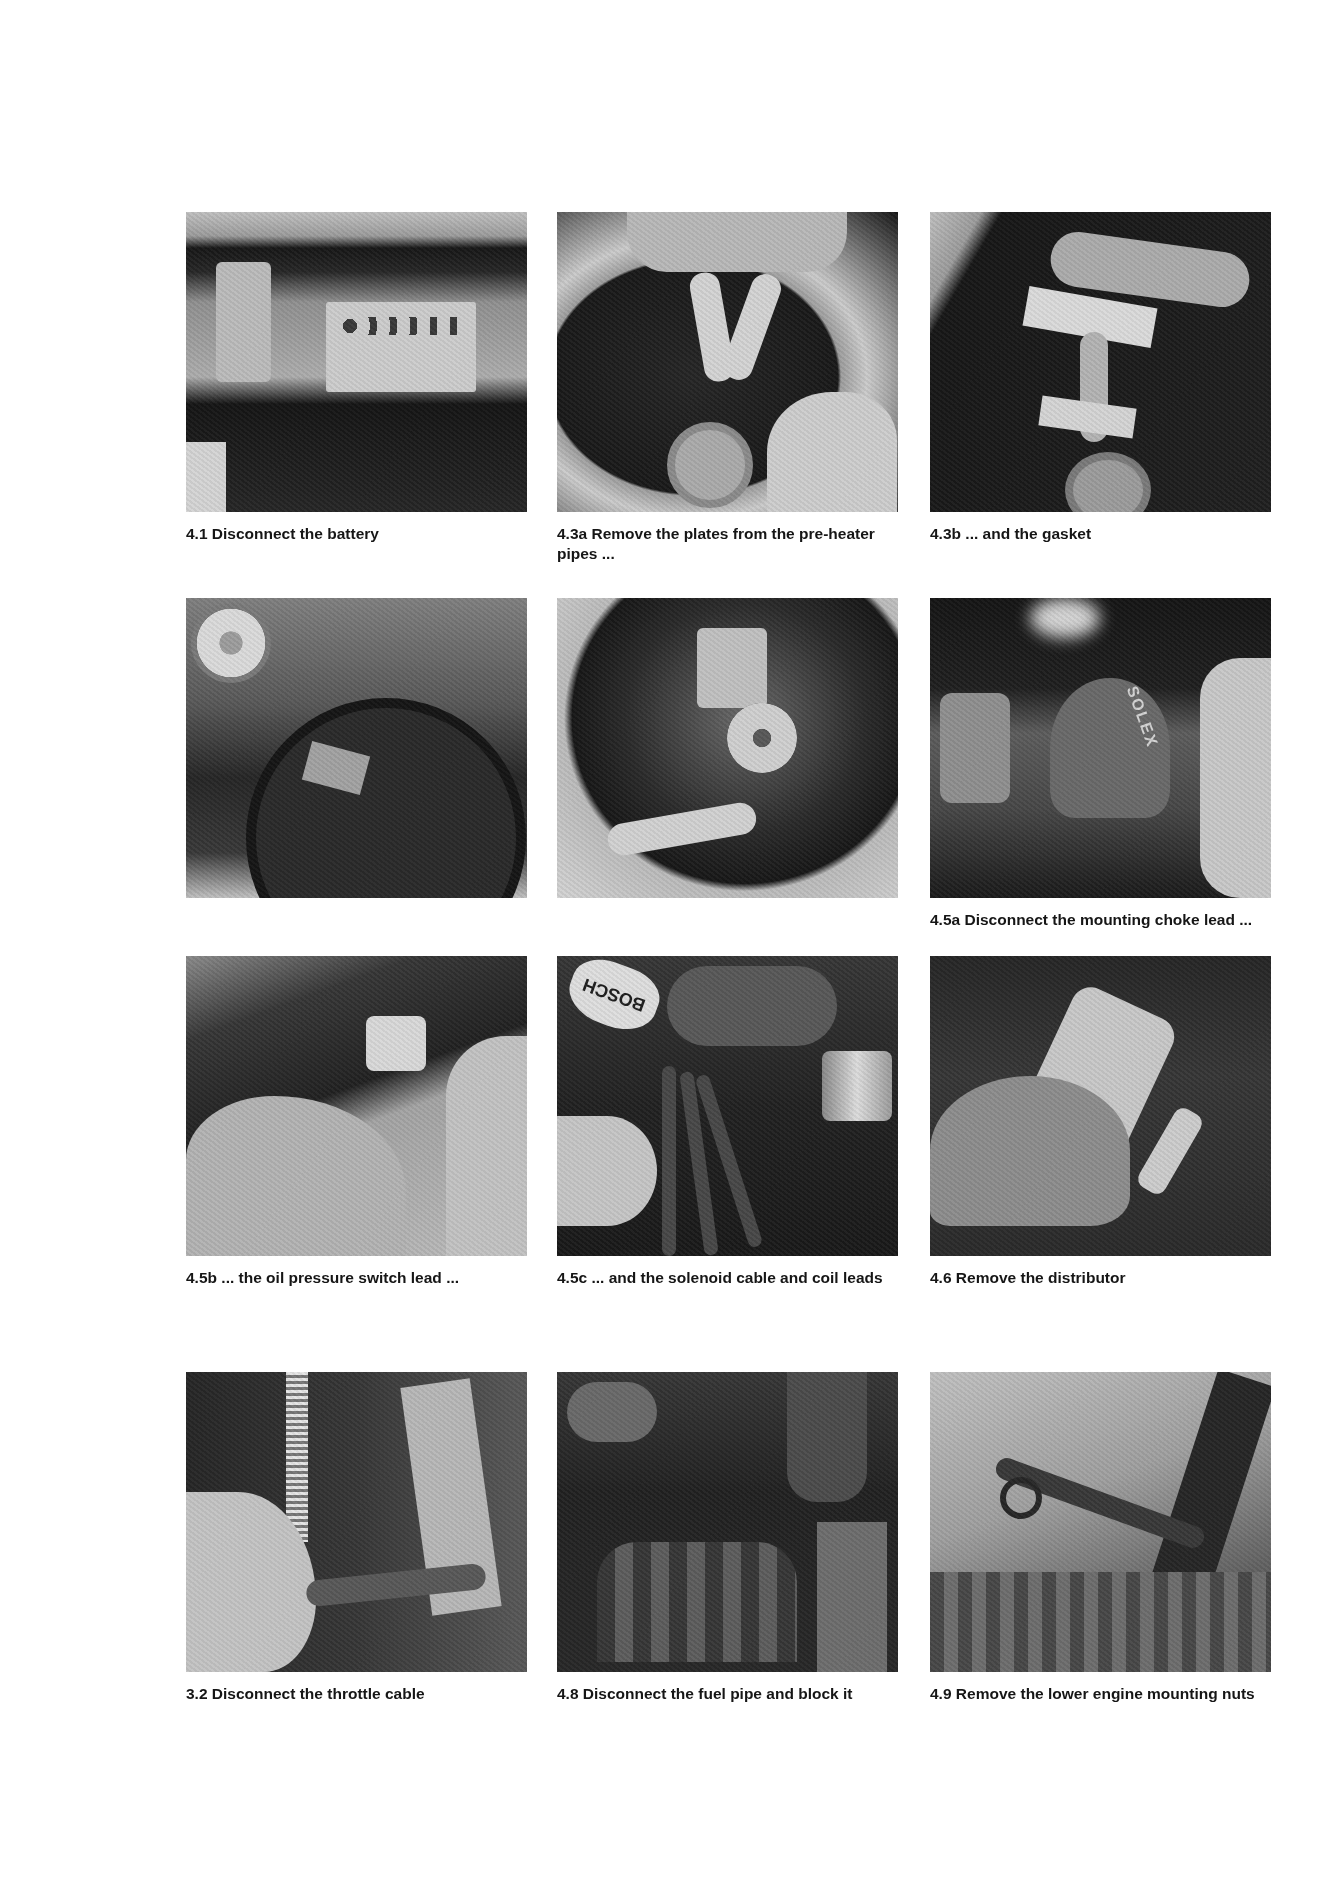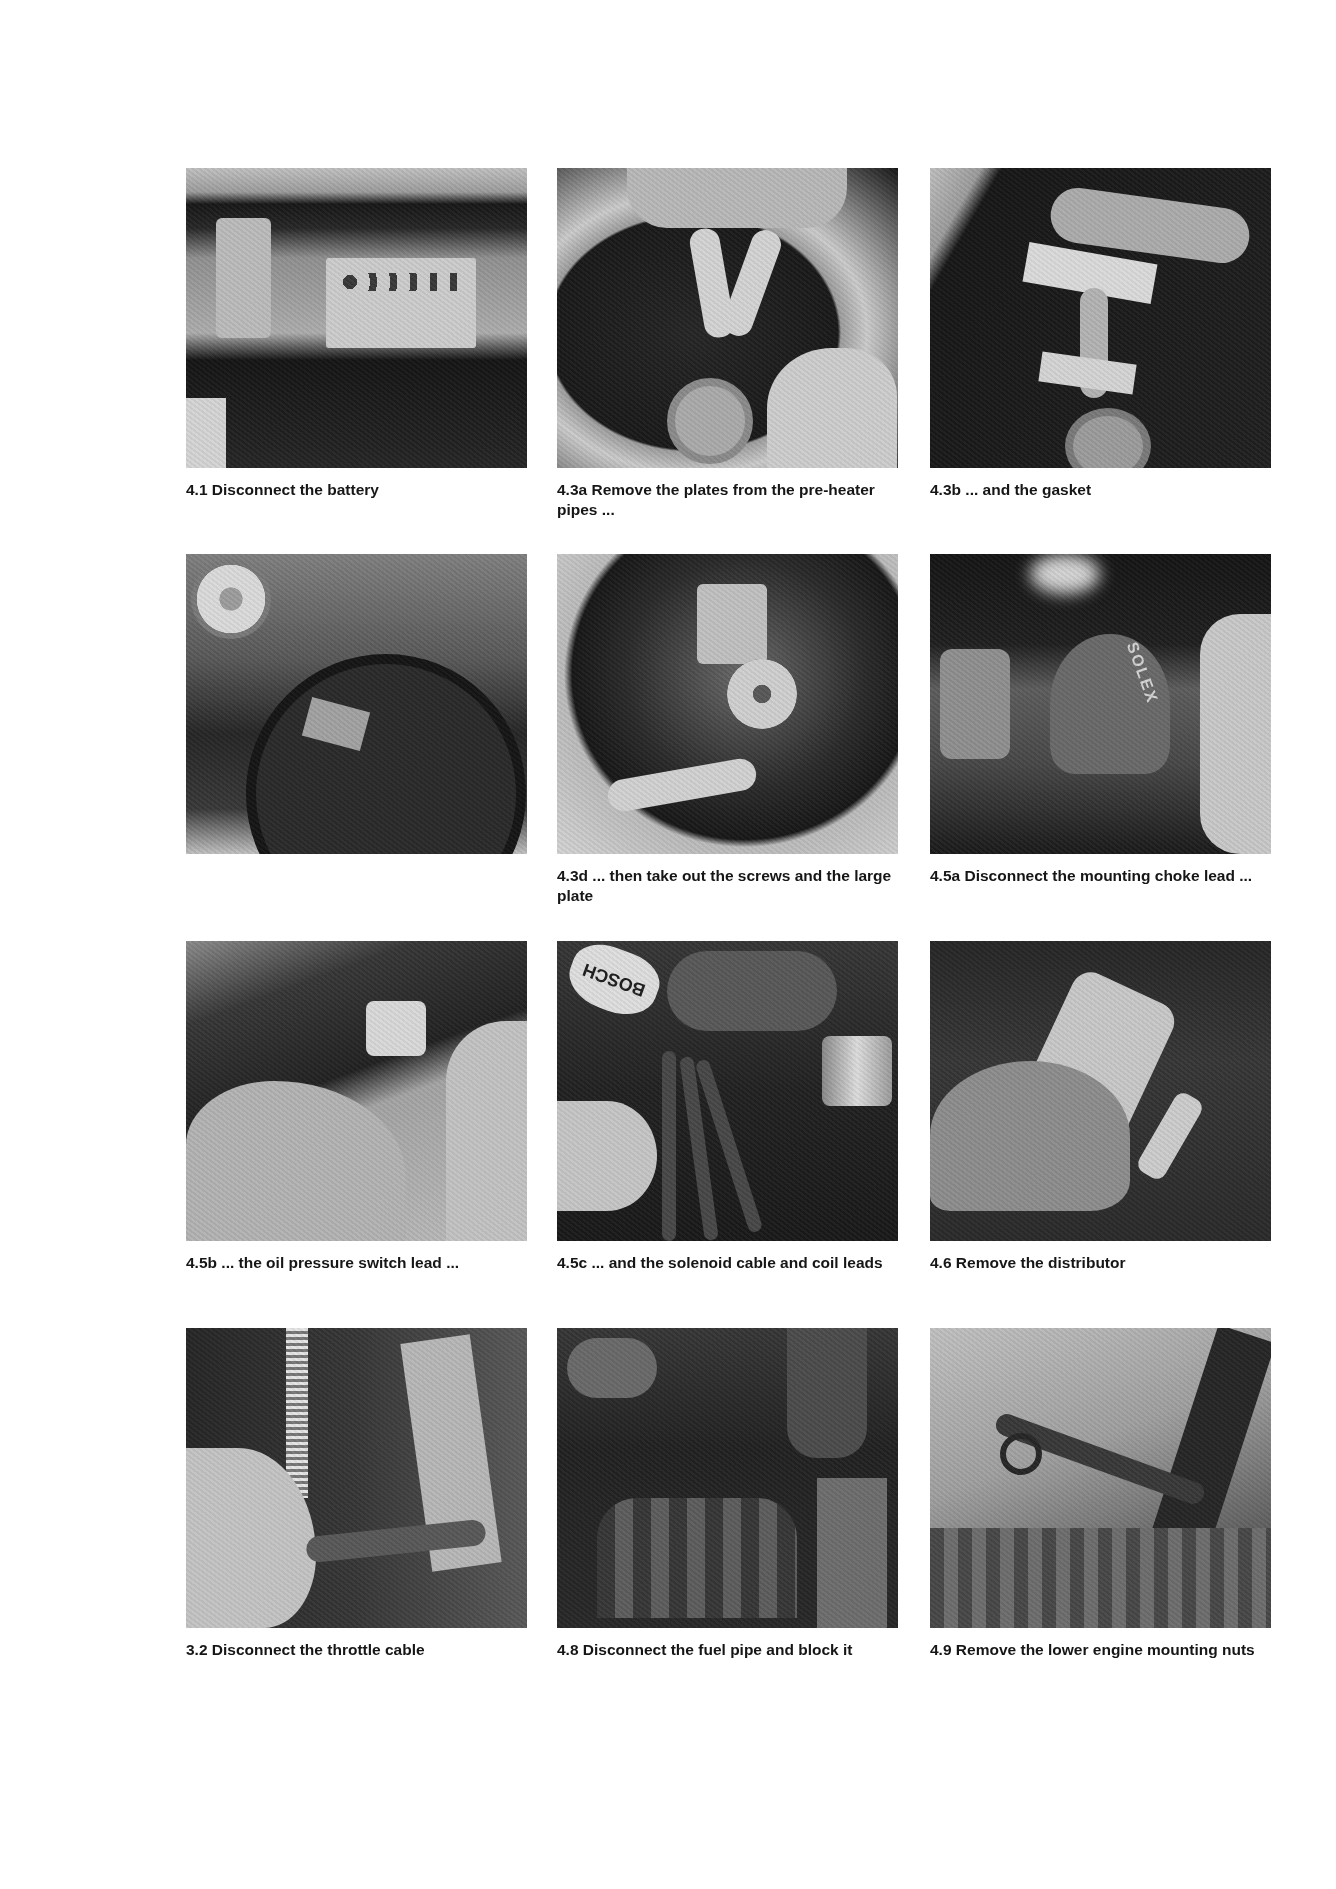--- a/index.html
+++ b/index.html
@@ -1,25 +1,25 @@
 <!DOCTYPE html>
 <html><head>
 <meta charset="utf-8">
 <style>
   html, body { margin: 0; padding: 0; background: #ffffff; }
   body { width: 1336px; height: 1889px; position: relative; overflow: hidden;
          font-family: "Liberation Sans", "DejaVu Sans", sans-serif; color: #1a1a1a; }
-  .figure { position: absolute; width: 291px; }
+  .figure { position: absolute; width: 291px; margin-top: 44px; }
   .photo { position: relative; width: 341px; height: 300px; overflow: hidden;
            background: #3a3a3a; filter: grayscale(1) contrast(1.05); }
   .photo .shape { position: absolute; }
   .caption { margin-top: 12px; font-size: 15.5px; line-height: 20px; font-weight: bold;
              letter-spacing: 0; color: #161616; width: 345px; }
   .c1 { left: 186px; } .c2 { left: 547px; padding-left: 10px; } .c3 { left: 910px; padding-left: 20px; }
-  .r1 { top: 168px; } .r2 { top: 554px; } .r3 { top: 941px; } .r4 { top: 1328px; }
+  .r1 { top: 168px; } .r2 { top: 554px; } .r3 { top: 912px; } .r4 { top: 1328px; }
   .grain::after { content: ""; position: absolute; inset: 0;
     background: repeating-linear-gradient(37deg, rgba(255,255,255,0.035) 0 2px, rgba(0,0,0,0.05) 2px 4px); }
   .label-bosch { position: absolute; left: 12px; top: 8px; width: 90px; height: 62px;
     border-radius: 45% 45% 40% 40%; background: #d9d9d9; color: #222; font-weight: bold;
     font-size: 18px; display: flex; align-items: center; justify-content: center;
     transform: rotate(200deg); }
   .label-solex { position: absolute; left: 180px; top: 110px; color: #cfcfcf;
     font-size: 16px; font-weight: bold; transform: rotate(70deg); letter-spacing: 2px; }
 </style>
 </head>
@@ -64,21 +64,20 @@
     <div class="shape" style="left:120px;top:150px;width:60px;height:40px;background:#a0a0a0;transform:rotate(15deg);"></div>
   </div>
 </div>
 
 <div class="figure c2 r2">
   <div class="photo grain" style="background: radial-gradient(ellipse at 55% 40%, #6a6a6a 0%, #2e2e2e 45%, #1c1c1c 65%, #b8b8b8 68%, #cfcfcf 100%);">
     <div class="shape" style="left:140px;top:30px;width:70px;height:80px;background:#bdbdbd;border-radius:6px;"></div>
     <div class="shape" style="left:170px;top:105px;width:70px;height:70px;border-radius:50%;background:radial-gradient(circle,#5a5a5a 0 18%,#cbcbcb 19% 70%,#6a6a6a 71%);"></div>
     <div class="shape" style="left:50px;top:215px;width:150px;height:32px;background:#cdcdcd;border-radius:16px;transform:rotate(-10deg);"></div>
   </div>
-  <div class="caption">4.3d ... then take out the screws and the large plate</div>
 </div>
 
 <div class="figure c3 r2">
   <div class="photo grain" style="background: linear-gradient(180deg,#1a1a1a 0%,#242424 30%,#5e5e5e 45%,#4a4a4a 70%,#1f1f1f 100%);">
     <div class="shape" style="left:100px;top:0;width:70px;height:40px;background:#cfcfcf;border-radius:50%;filter:blur(8px);"></div>
     <div class="shape" style="left:10px;top:95px;width:70px;height:110px;background:#8e8e8e;border-radius:12px;"></div>
     <div class="shape" style="left:120px;top:80px;width:120px;height:140px;background:#6a6a6a;border-radius:50% 50% 20% 20%;"></div>
     <div class="label-solex">SOLEX</div>
     <div class="shape" style="left:270px;top:60px;width:80px;height:240px;background:#c4c4c4;border-radius:40px 0 0 40px;"></div>
   </div>

